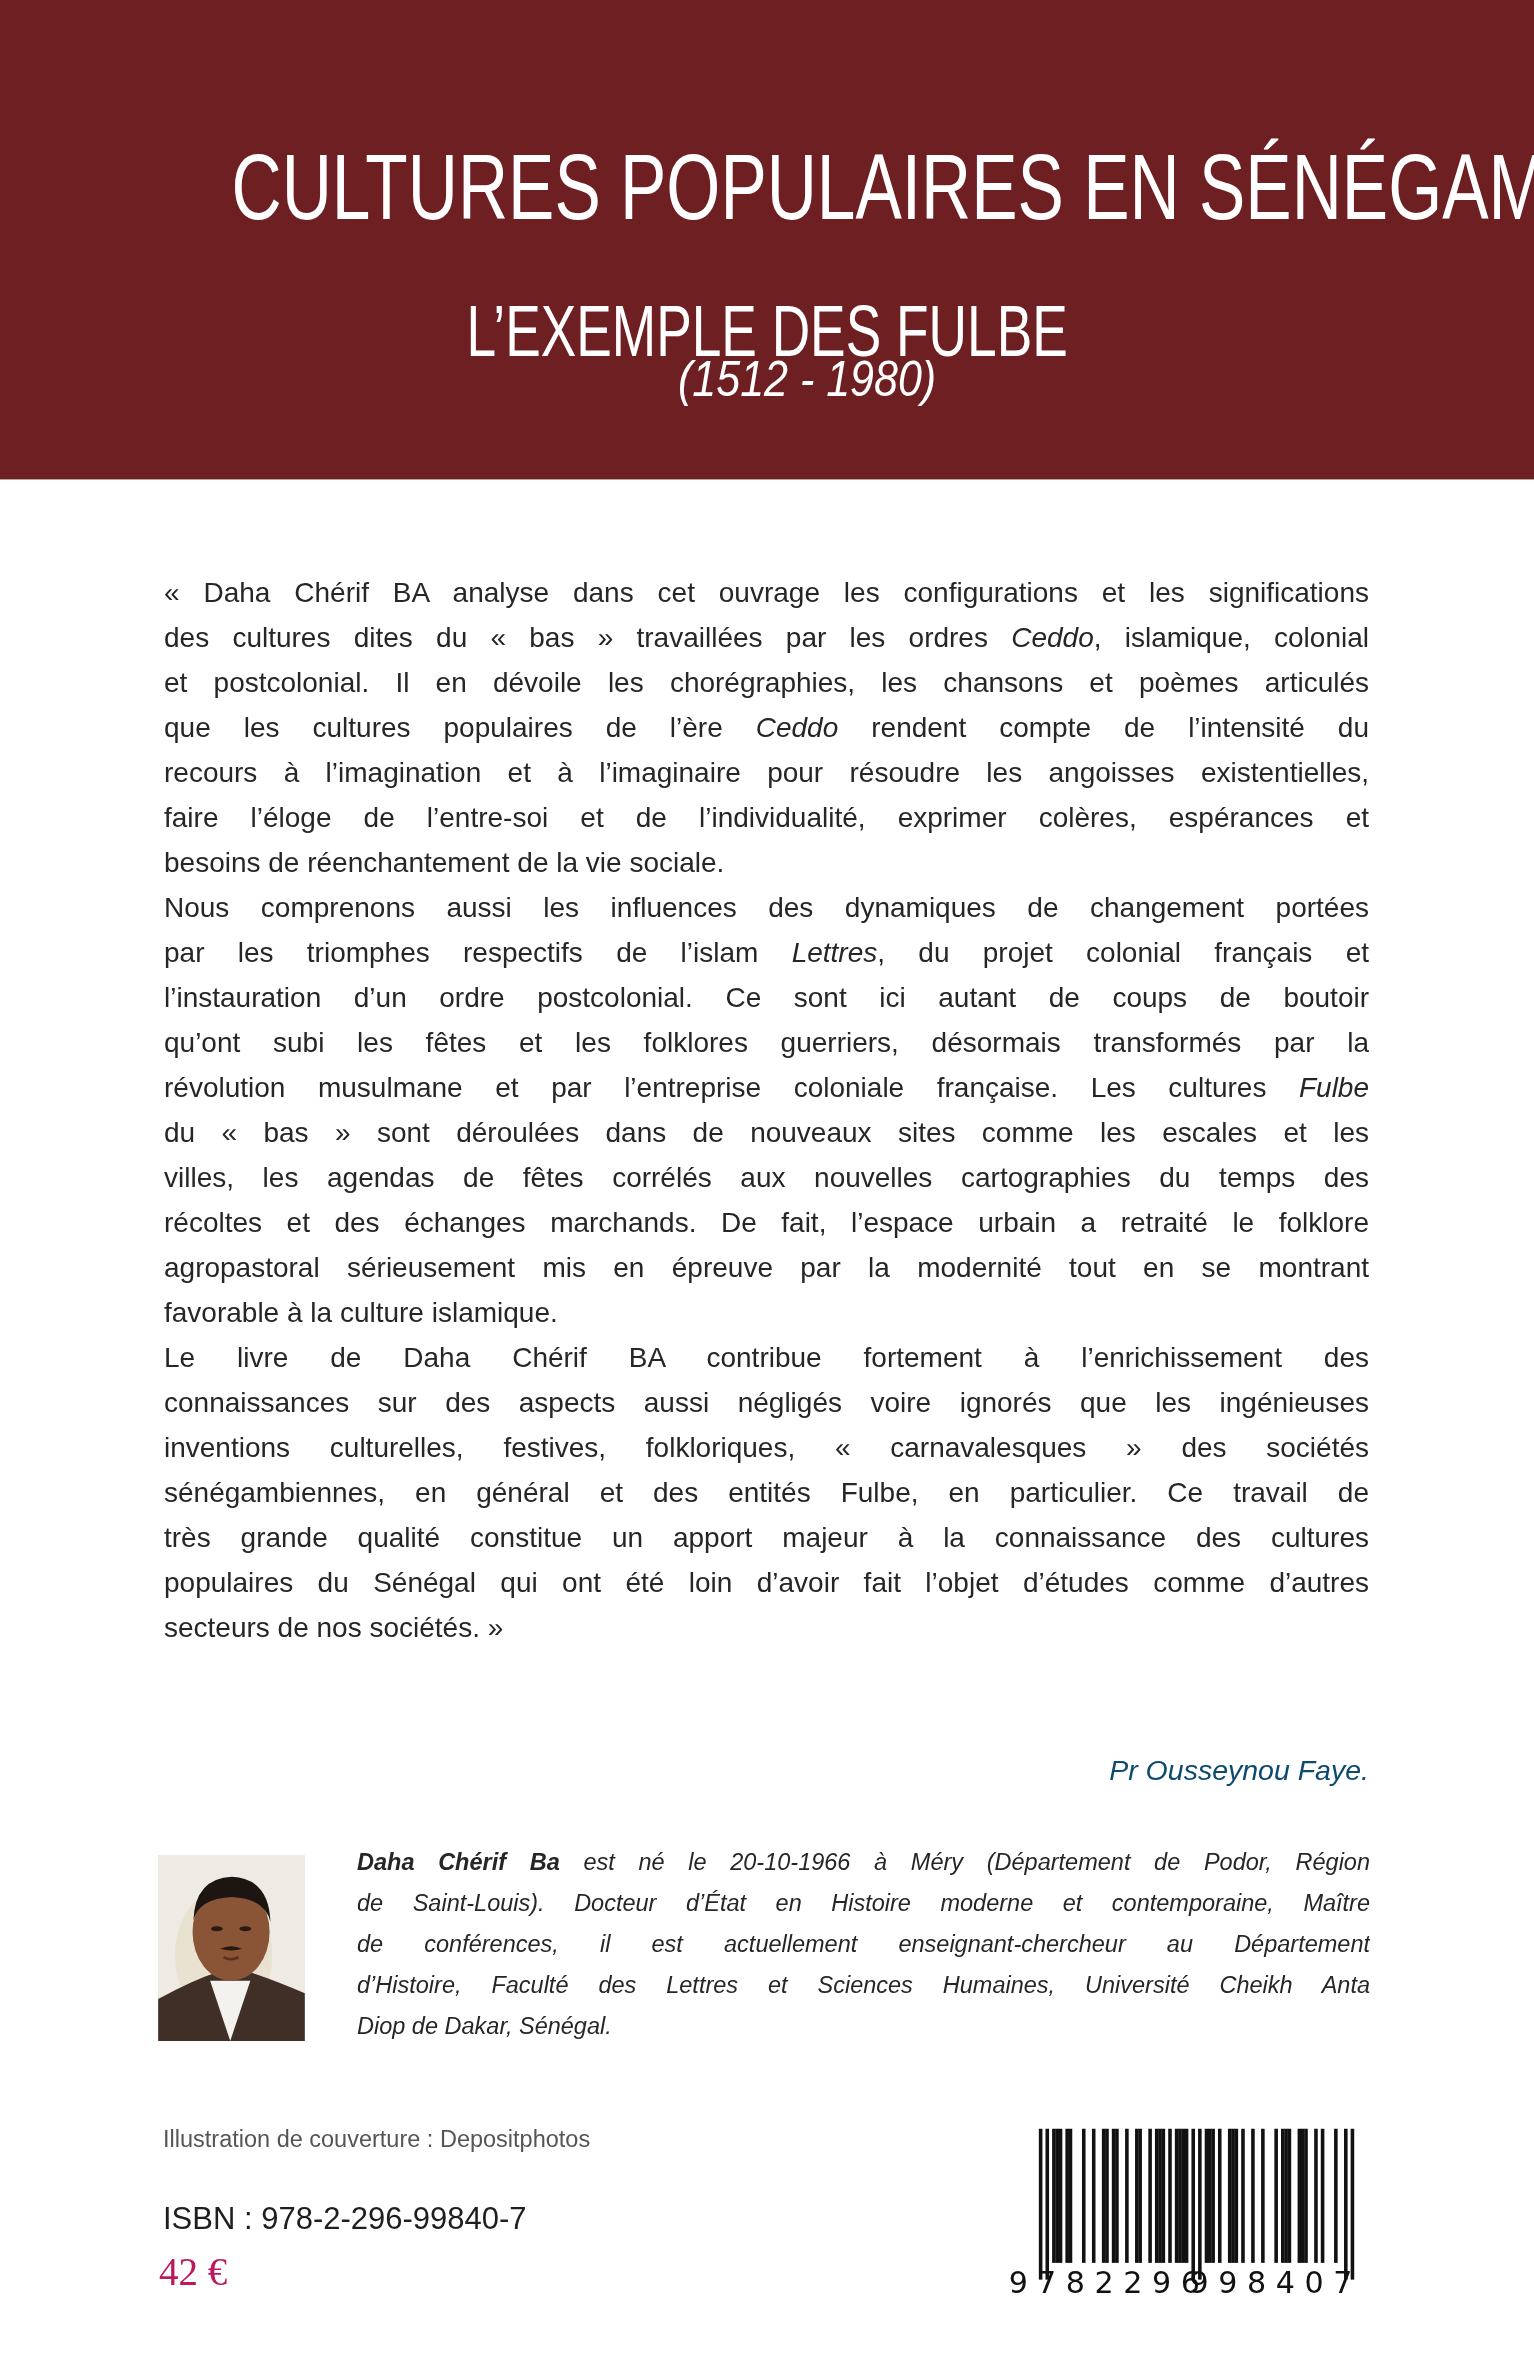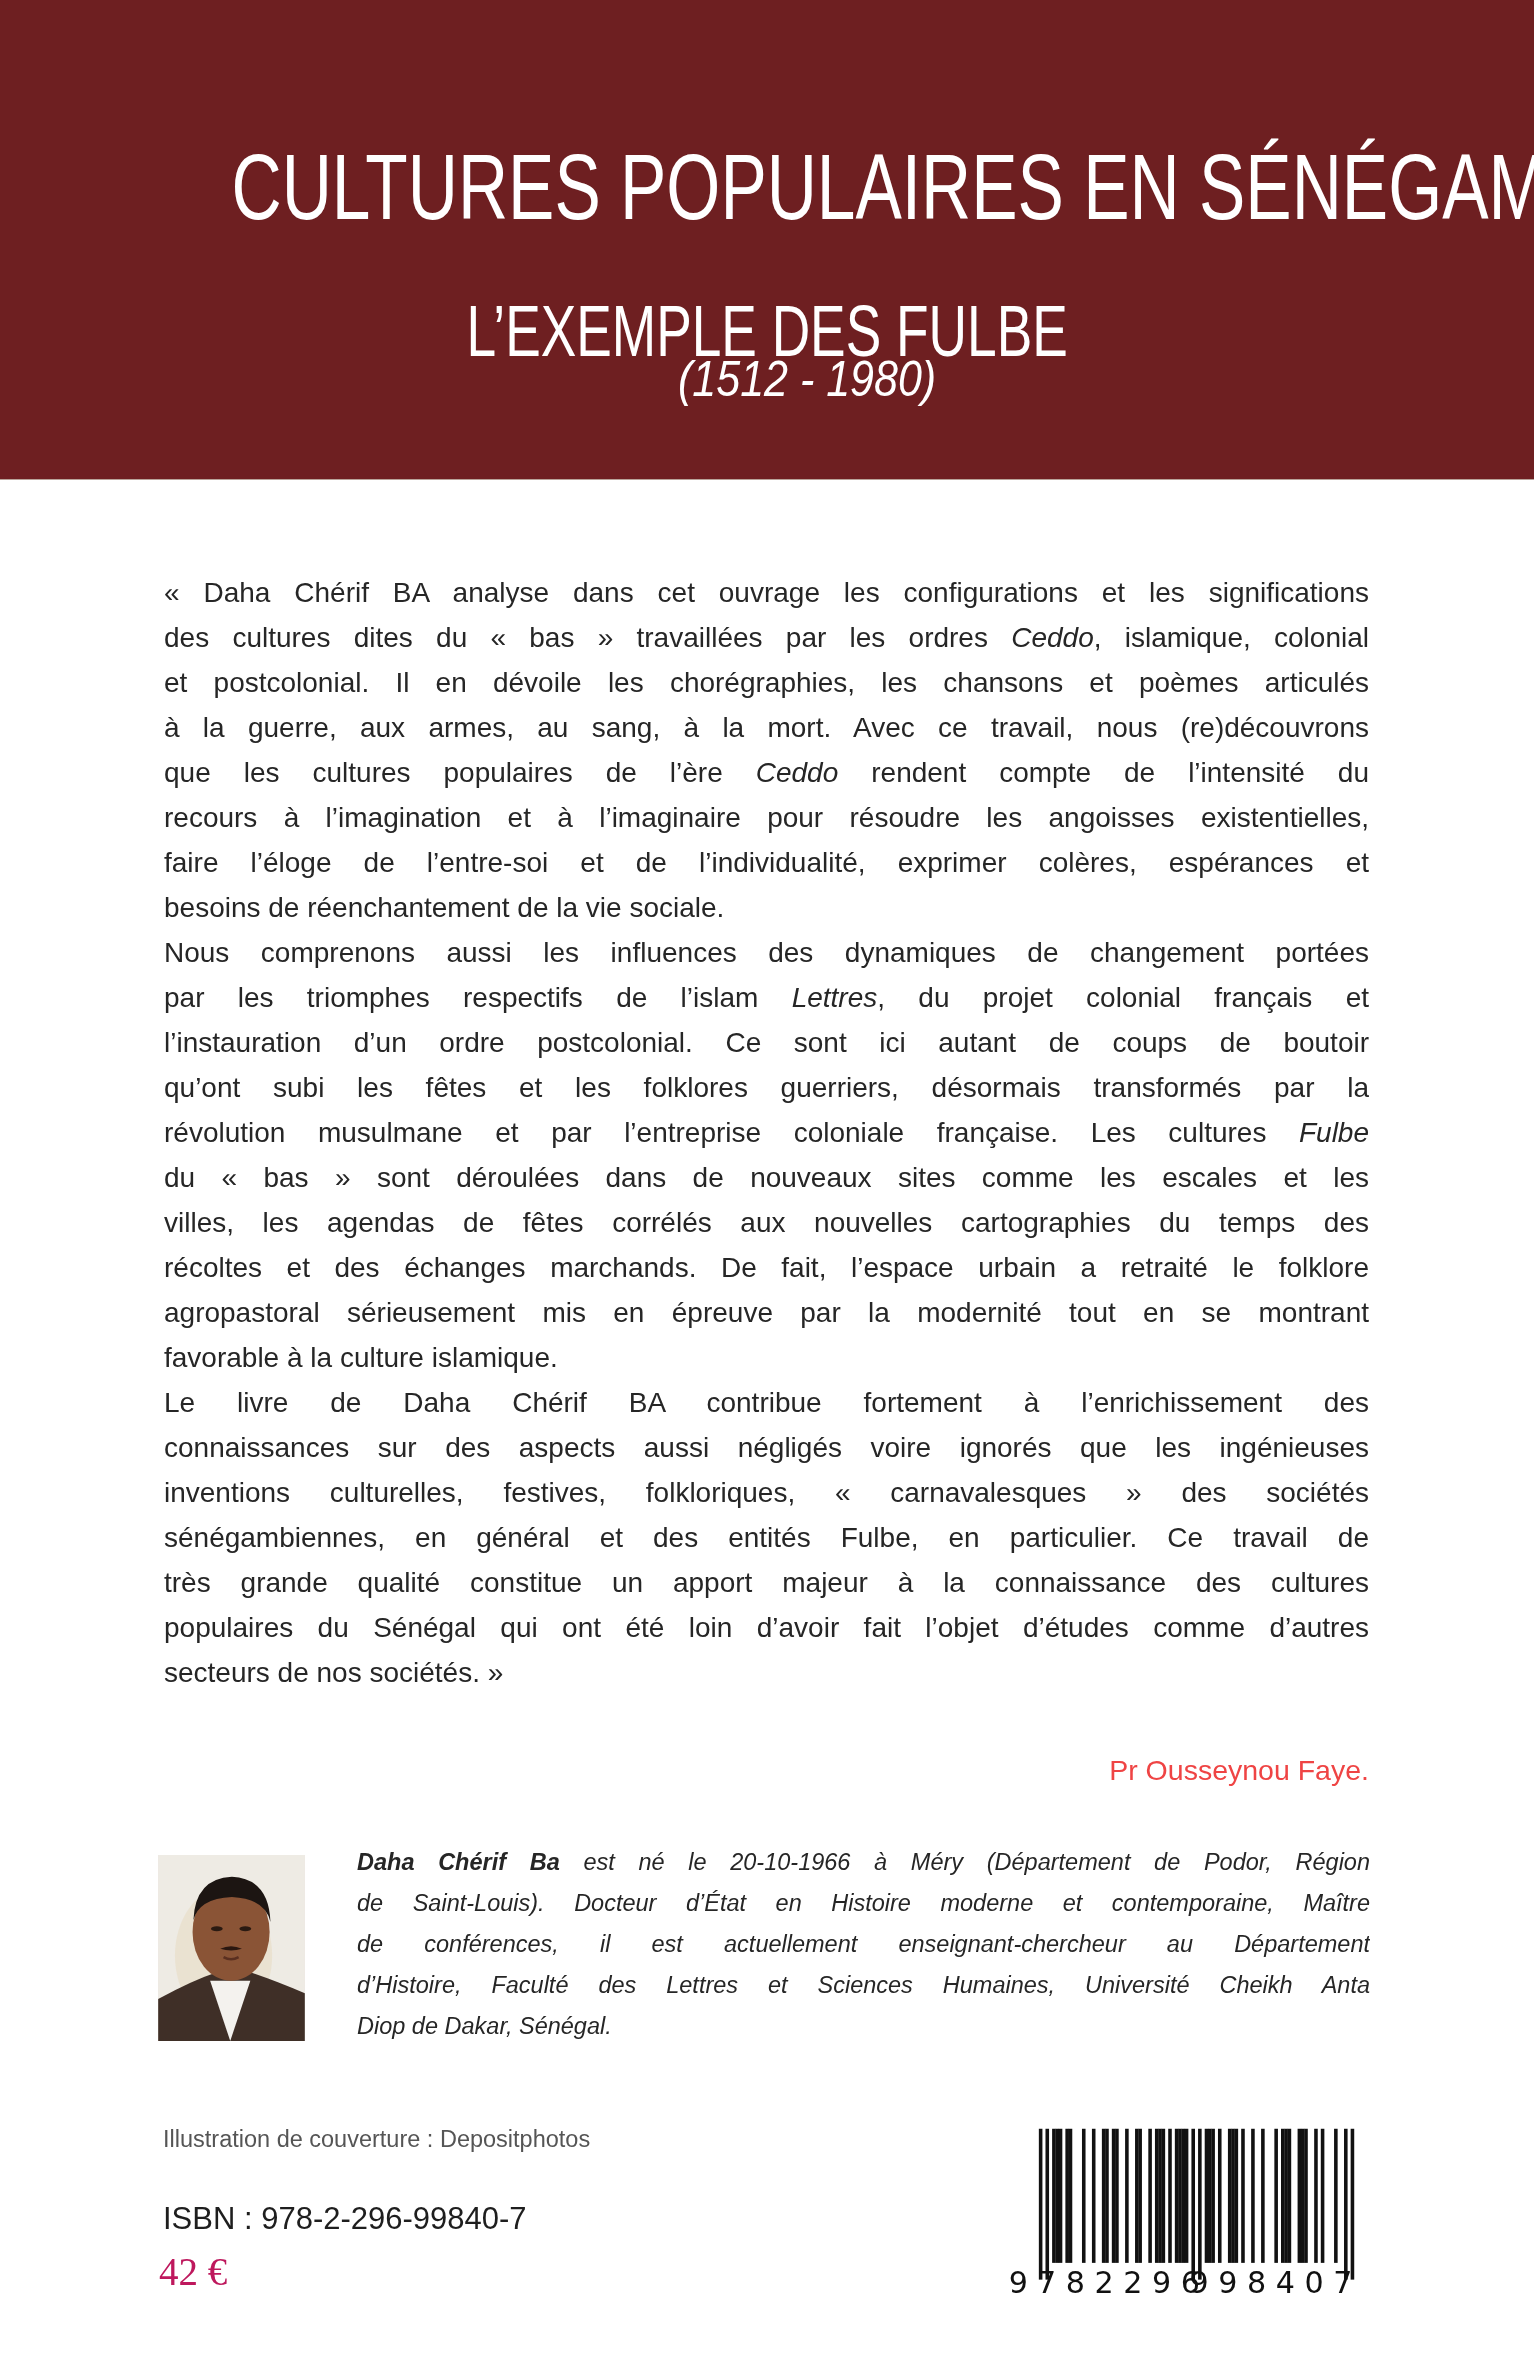--- a/index.html
+++ b/index.html
@@ -36,21 +36,21 @@
     text-align: justify; text-align-last: justify;
     overflow: visible;
   }
   .line.last { text-align: center; text-align-last: left; }
   .line .fit { display: inline-block; transform-origin: left center; white-space: nowrap; }
   .line.justified .fit { display: block; width: 100%; text-align: justify; text-align-last: justify; white-space: normal; }
   em, .it { font-style: italic; }
 
   .signature {
     position: absolute; right: 165px; top: 1752px;
-    font-size: 28.5px; line-height: 37px; color: #ef4444;
+    font-size: 28.5px; line-height: 37px; font-style: italic; color: #0c4a6e;
   }
   .author-photo {
     position: absolute; left: 158px; top: 1855px; width: 147px; height: 186px;
     background: #ece9e2; overflow: hidden;
   }
   .bio {
     position: absolute; left: 357px; top: 1842px; width: 1013px;
     font-size: 23.5px; line-height: 41px; font-style: italic; color: #262626;
   }
   .bio .line { width: 1013px; height: 41px; }
@@ -89,23 +89,20 @@
 
 <div class="body-text" id="blurb">
     <div class="line justified">
       <span class="fit" style="display: block; width: 1205px; white-space: normal; height: 45px; overflow: hidden;"><span>« Daha Chérif BA analyse dans cet ouvrage les configurations et les significations</span></span>
     </div>
     <div class="line justified">
       <span class="fit" style="display: block; width: 1205px; white-space: normal; height: 45px; overflow: hidden;"><span>des cultures dites du « bas » travaillées par les ordres </span><em>Ceddo</em><span>, islamique, colonial</span></span>
     </div>
     <div class="line justified">
       <span class="fit" style="display: block; width: 1205px; white-space: normal; height: 45px; overflow: hidden;"><span>et postcolonial. Il en dévoile les chorégraphies, les chansons et poèmes articulés</span></span>
-    </div>
-    <div class="line justified">
-      <span class="fit" style="display: block; width: 1205px; white-space: normal; height: 45px; overflow: hidden;"><span>à la guerre, aux armes, au sang, à la mort. Avec ce travail, nous (re)découvrons</span></span>
     </div>
     <div class="line justified">
       <span class="fit" style="display: block; width: 1205px; white-space: normal; height: 45px; overflow: hidden;"><span>que les cultures populaires de l’ère </span><em>Ceddo</em><span> rendent compte de l’intensité du</span></span>
     </div>
     <div class="line justified">
       <span class="fit" style="display: block; width: 1205px; white-space: normal; height: 45px; overflow: hidden;"><span>recours à l’imagination et à l’imaginaire pour résoudre les angoisses existentielles,</span></span>
     </div>
     <div class="line justified">
       <span class="fit" style="display: block; width: 1205px; white-space: normal; height: 45px; overflow: hidden;"><span>faire l’éloge de l’entre-soi et de l’individualité, exprimer colères, espérances et</span></span>
     </div>

